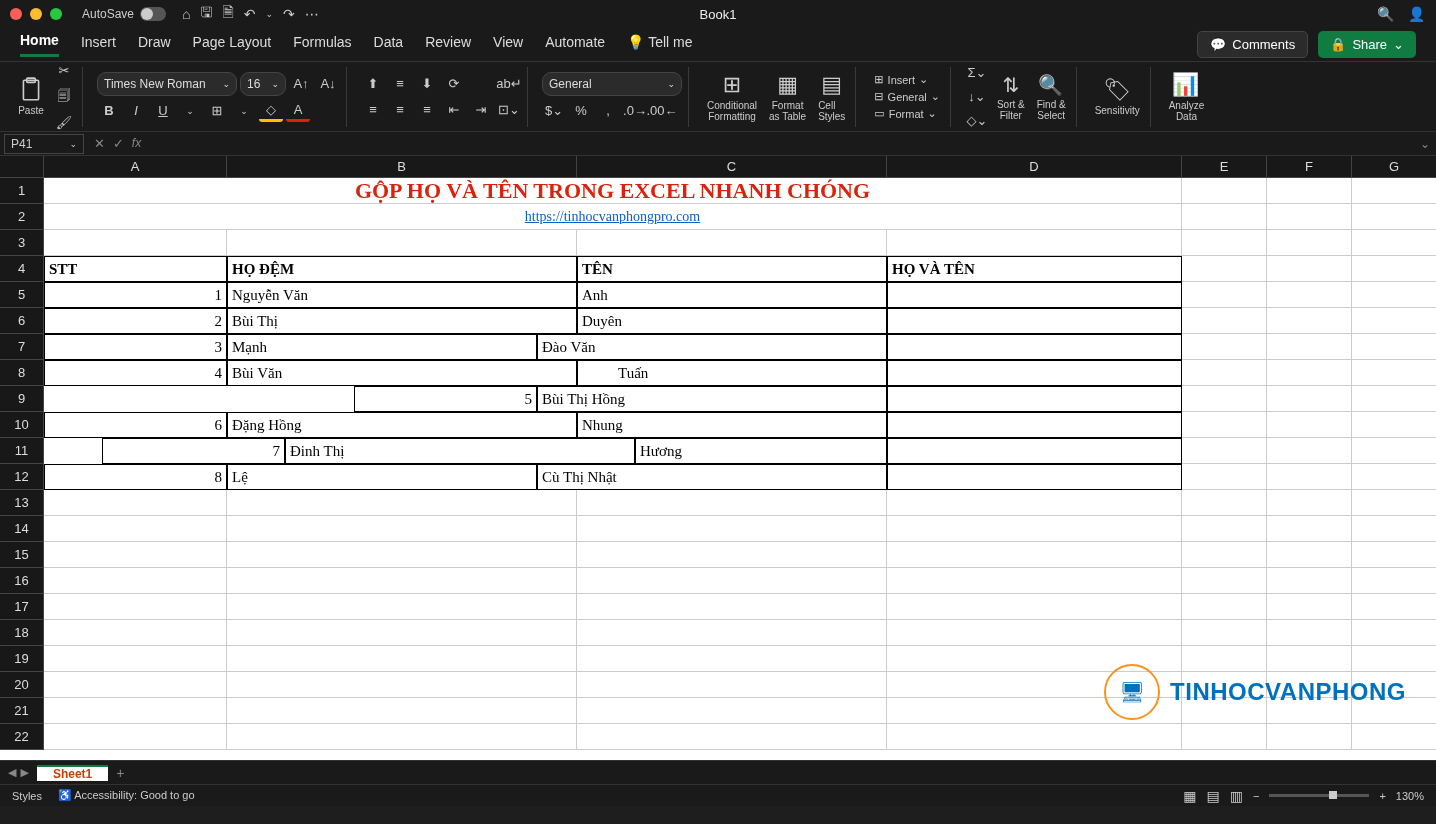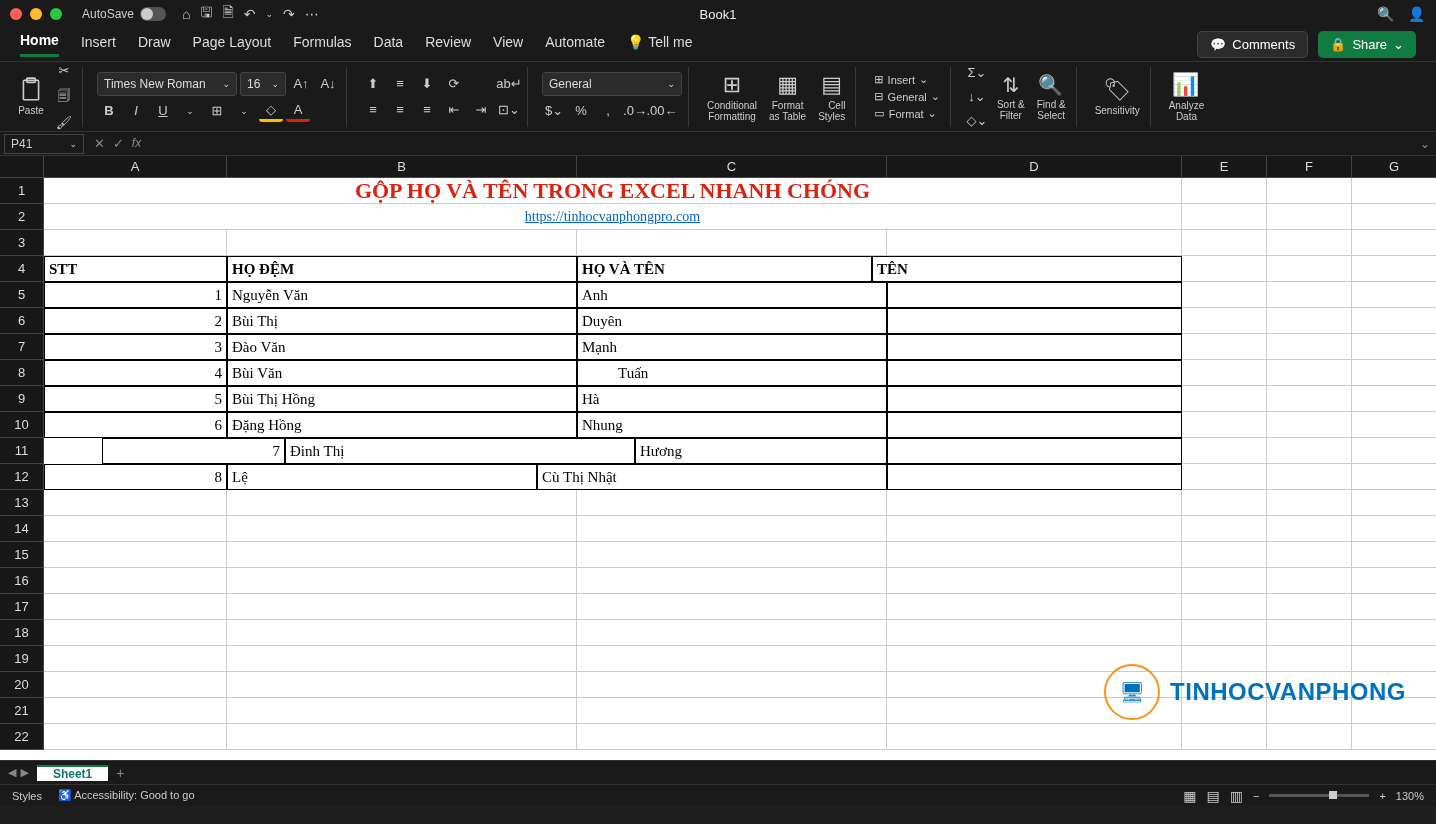--- a/index.html
+++ b/index.html
@@ -28,21 +28,21 @@
 
 
 .ribbon { height: 70px; background: #1a1a1a; display: flex; align-items: center; padding: 0 8px; gap: 8px; border-bottom: 1px solid #333; }
 .ribbon-group { display: flex; align-items: center; gap: 4px; padding: 0 6px; border-right: 1px solid #3a3a3a; height: 60px; }
 .ribbon-group:last-child { border-right: none; }
 .ribbon-large { display: flex; flex-direction: column; align-items: center; justify-content: center; gap: 2px; font-size: 10px; color: #ccc; padding: 2px 4px; cursor: pointer; }
 .ribbon-large svg, .ribbon-large .icon { width: 26px; height: 26px; }
 .ribbon-col { display: flex; flex-direction: column; gap: 4px; }
 .ribbon-row { display: flex; gap: 3px; align-items: center; }
 .ribbon-btn { width: 24px; height: 22px; display: flex; align-items: center; justify-content: center; color: #ccc; font-size: 13px; cursor: pointer; border-radius: 3px; }
-.dropdown { background: #2b2b2b; border: 1px solid #444; border-radius: 3px; height: 24px; display: flex; align-items: center; padding: 0 6px; color: #ddd; font-size: 12px; gap: 4px; }
+.dropdown { background: #2b2b2b; border: 1px solid #444; border-radius: 9px; height: 24px; display: flex; align-items: center; padding: 0 6px; color: #ddd; font-size: 12px; gap: 4px; }
 .dropdown.font { width: 140px; }
 .dropdown.size { width: 46px; }
 .dropdown.number { width: 140px; }
 .chev { font-size: 9px; margin-left: auto; }
 .small-item { display: flex; align-items: center; gap: 4px; font-size: 11px; color: #ccc; padding: 1px 4px; }
 
 
 .formula-bar { height: 24px; background: #1a1a1a; display: flex; align-items: center; border-bottom: 1px solid #333; }
 .name-box { width: 80px; background: #1a1a1a; border: 1px solid #444; height: 20px; display: flex; align-items: center; padding: 0 6px; color: #ccc; font-size: 12px; margin-left: 4px; }
 .fb-btns { display: flex; gap: 8px; padding: 0 10px; color: #888; font-size: 13px; }
@@ -66,21 +66,21 @@
 .stt-cell { justify-content: flex-end; }
 
 
 .watermark { position: absolute; right: 30px; bottom: 40px; display: flex; align-items: center; gap: 10px; }
 .wm-circle { width: 56px; height: 56px; border: 2px solid #f7941d; border-radius: 50%; display: flex; align-items: center; justify-content: center; color: #0071bc; font-size: 20px; }
 .wm-text { color: #0071bc; font-size: 24px; font-weight: bold; letter-spacing: 0.5px; }
 
 
 .sheet-tabs { height: 24px; background: #1a1a1a; display: flex; align-items: center; border-top: 1px solid #333; }
 .sheet-nav { display: flex; gap: 4px; padding: 0 8px; color: #888; font-size: 11px; }
-.sheet-tab { background: #fff; color: #0f766e; padding: 0 16px; font-size: 12px; border-top: 2px solid #107c41; font-weight: 600; }
+.sheet-tab { background: #fff; color: #c2410c; padding: 0 16px; font-size: 12px; border-top: 2px solid #107c41; font-weight: 600; }
 .sheet-add { color: #888; padding: 0 8px; font-size: 14px; }
 
 
 .status-bar { height: 22px; background: #1a1a1a; display: flex; align-items: center; padding: 0 12px; font-size: 11px; color: #ccc; border-top: 1px solid #333; }
 .status-left { display: flex; gap: 16px; align-items: center; }
 .status-right { margin-left: auto; display: flex; gap: 10px; align-items: center; }
 .view-btn { color: #ccc; font-size: 14px; }
 .zoom-slider { width: 100px; height: 3px; background: #555; position: relative; }
 .zoom-slider::after { content: ""; width: 8px; height: 8px; background: #ccc; position: absolute; left: 60%; top: -3px; }
 </style>
@@ -213,21 +213,21 @@
         <span style="white-space:pre-line;text-align:center">Conditional
 Formatting</span>
       </div>
     <div class="ribbon-large">
         <span style="font-size:22px">▦</span>
         <span style="white-space:pre-line;text-align:center">Format
 as Table</span>
       </div>
     <div class="ribbon-large">
         <span style="font-size:22px">▤</span>
-        <span style="white-space:pre-line;text-align:right">Cell
+        <span style="white-space:pre-line;text-align:left">Cell
 Styles</span>
       </div>
   </div>
   <div class="ribbon-group">
     <div class="ribbon-col" style="gap:2px">
       <div class="small-item">⊞ <span>Insert</span> ⌄</div>
       <div class="small-item">⊟ <span>General</span> ⌄</div>
       <div class="small-item">▭ <span>Format</span> ⌄</div>
     </div>
   </div>
@@ -330,22 +330,22 @@
         <div class="cell " style="width: 350px;"></div>
         <div class="cell " style="width: 310px;"></div>
         <div class="cell " style="width: 295px;"></div>
         <div class="cell " style="width: 85px;"></div>
         <div class="cell " style="width: 85px;"></div>
         <div class="cell " style="width: 85px;"></div>
       </div>
       <div class="cell-row">
         <div class="cell header-cell" style="width: 183px;">STT</div>
         <div class="cell header-cell" style="width: 350px;">HỌ ĐỆM</div>
+        <div class="cell header-cell" style="width: 310px;">TÊN</div>
         <div class="cell header-cell" style="width: 295px;">HỌ VÀ TÊN</div>
-        <div class="cell header-cell" style="width: 310px;">TÊN</div>
         <div class="cell " style="width: 85px;"></div>
         <div class="cell " style="width: 85px;"></div>
         <div class="cell " style="width: 85px;"></div>
       </div>
       <div class="cell-row">
         <div class="cell data-cell stt-cell" style="width: 183px;">1</div>
         <div class="cell data-cell" style="width: 350px;">Nguyễn Văn</div>
         <div class="cell data-cell" style="width: 310px;">Anh</div>
         <div class="cell data-cell" style="width: 295px;"></div>
         <div class="cell " style="width: 85px;"></div>
@@ -356,40 +356,39 @@
         <div class="cell data-cell stt-cell" style="width: 183px;">2</div>
         <div class="cell data-cell" style="width: 350px;">Bùi Thị</div>
         <div class="cell data-cell" style="width: 310px;">Duyên</div>
         <div class="cell data-cell" style="width: 295px;"></div>
         <div class="cell " style="width: 85px;"></div>
         <div class="cell " style="width: 85px;"></div>
         <div class="cell " style="width: 85px;"></div>
       </div>
       <div class="cell-row">
         <div class="cell data-cell stt-cell" style="width: 183px;">3</div>
+        <div class="cell data-cell" style="width: 310px;">Mạnh</div>
         <div class="cell data-cell" style="width: 350px;">Đào Văn</div>
-        <div class="cell data-cell" style="width: 310px;">Mạnh</div>
         <div class="cell data-cell" style="width: 295px;"></div>
         <div class="cell " style="width: 85px;"></div>
         <div class="cell " style="width: 85px;"></div>
         <div class="cell " style="width: 85px;"></div>
       </div>
       <div class="cell-row">
         <div class="cell data-cell stt-cell" style="width: 183px;">4</div>
         <div class="cell data-cell" style="width: 350px;">Bùi Văn</div>
         <div class="cell data-cell" style="width: 310px; padding-left: 40px;">Tuấn</div>
         <div class="cell data-cell" style="width: 295px;"></div>
         <div class="cell " style="width: 85px;"></div>
         <div class="cell " style="width: 85px;"></div>
         <div class="cell " style="width: 85px;"></div>
       </div>
       <div class="cell-row">
         <div class="cell data-cell stt-cell" style="width: 183px;">5</div>
         <div class="cell data-cell" style="width: 350px;">Bùi Thị Hồng</div>
-        <div class="cell data-cell" style="width: 310px;">Hà</div>
         <div class="cell data-cell" style="width: 295px;"></div>
         <div class="cell " style="width: 85px;"></div>
         <div class="cell " style="width: 85px;"></div>
         <div class="cell " style="width: 85px;"></div>
       </div>
       <div class="cell-row">
         <div class="cell data-cell stt-cell" style="width: 183px;">6</div>
         <div class="cell data-cell" style="width: 350px;">Đặng Hồng</div>
         <div class="cell data-cell" style="width: 310px;">Nhung</div>
         <div class="cell data-cell" style="width: 295px;"></div>

